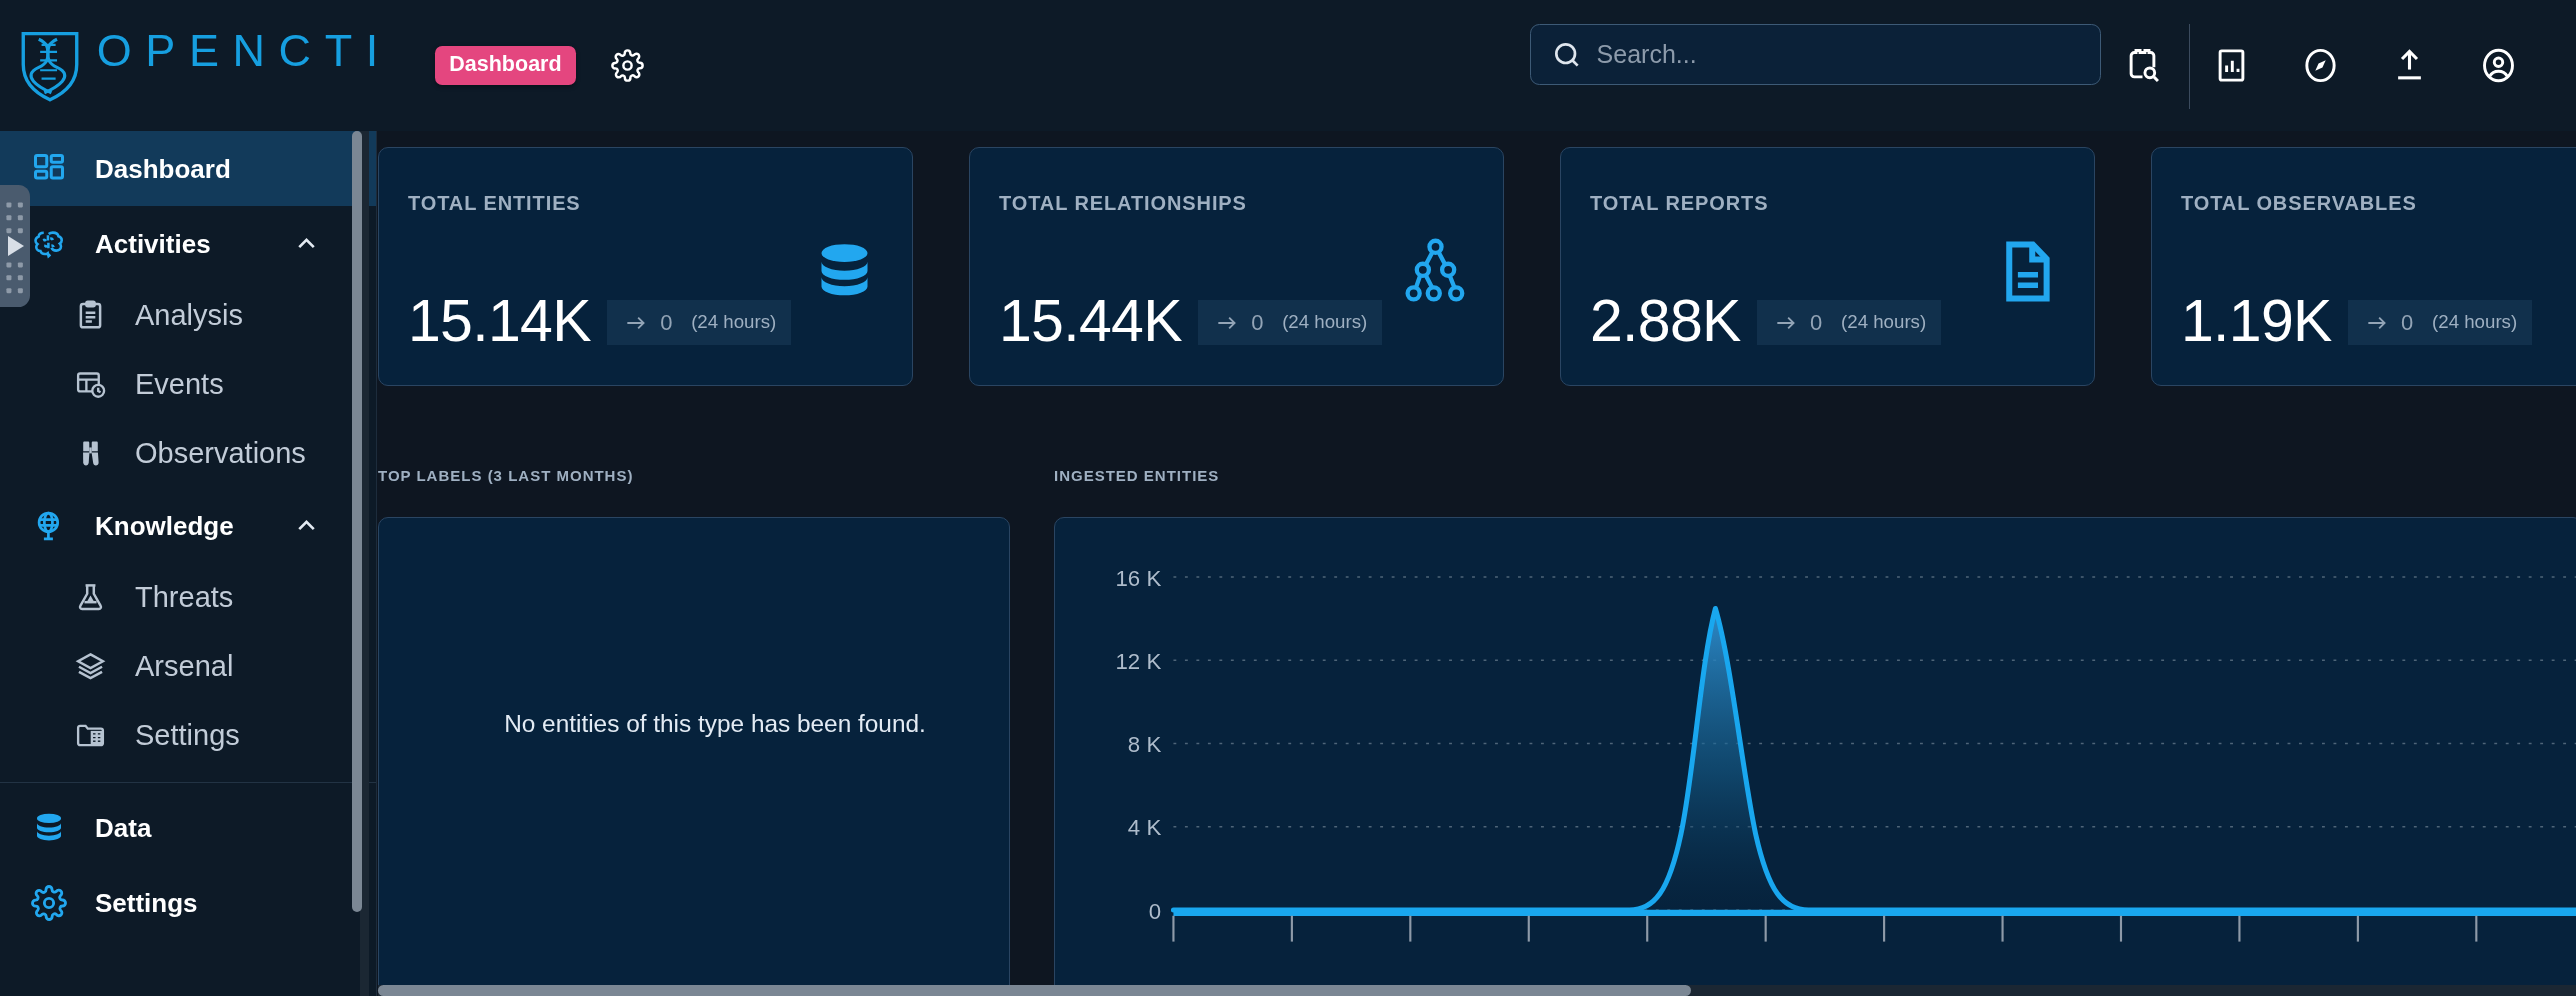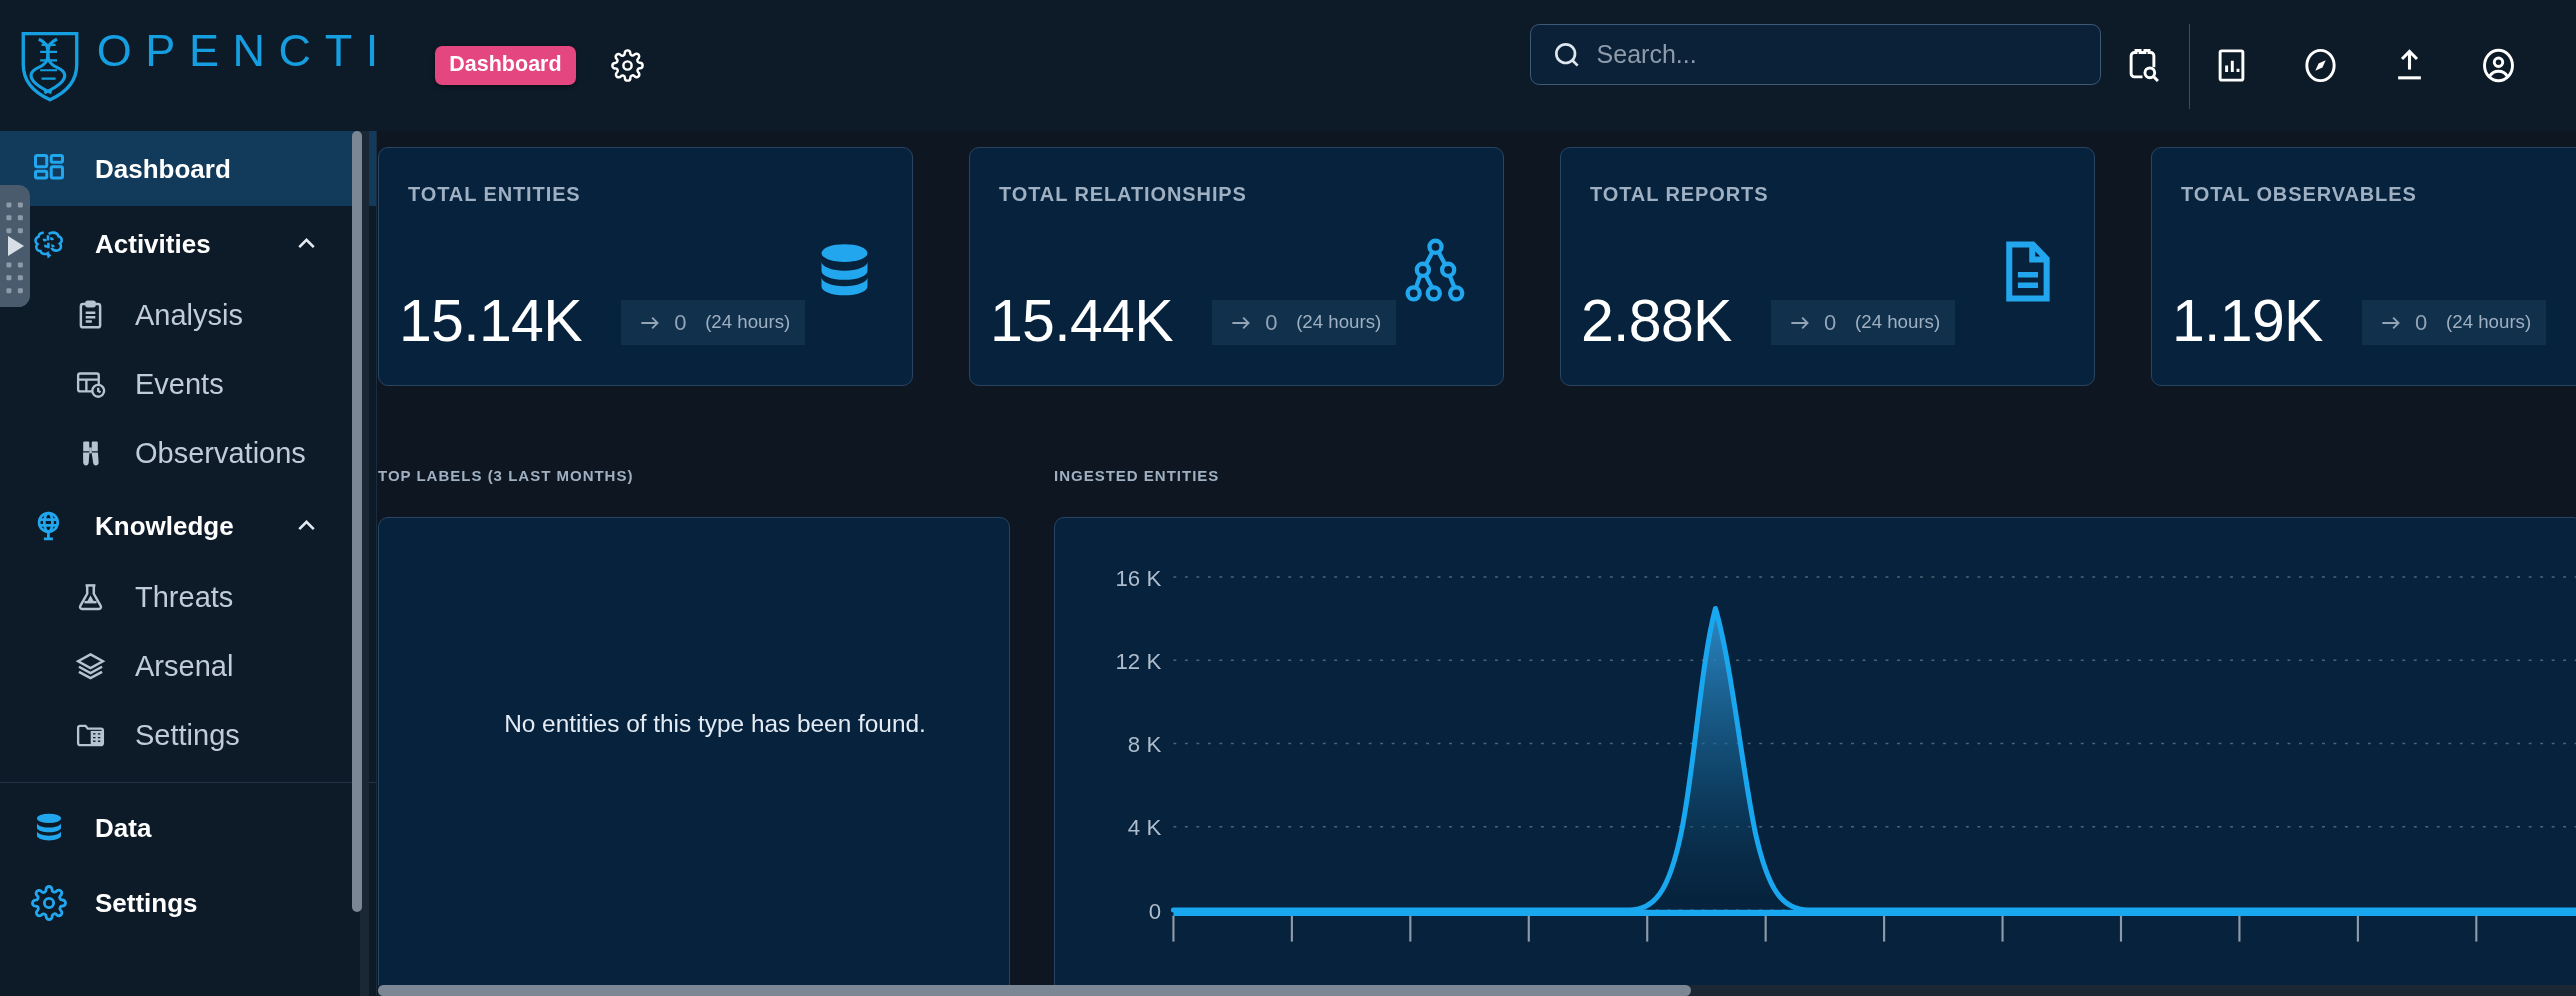--- a/index.html
+++ b/index.html
@@ -97,24 +97,24 @@
     position:relative;z-index:2;margin-left:2.9px;
   }
 
   
   .main{position:absolute;left:378px;top:131px;width:2198px;height:866px;overflow:hidden;}
 
   .kpi-row{position:absolute;left:0;top:16px;display:flex;}
   .kpi-card{
     width:535px;height:239px;margin-right:56px;flex:none;
     background:#06223c;border:0.7px solid #2a4562;border-radius:10px;
-    position:relative;padding:36px 29px;
+    position:relative;padding:45px 29px;
   }
   .kpi-title{font-size:20px;letter-spacing:0.9px;color:#9fb0c2;font-weight:700;text-transform:uppercase;line-height:1;}
-  .kpi-bottom{position:absolute;left:20px;bottom:37px;display:flex;align-items:flex-end;gap:23px;}
+  .kpi-bottom{position:absolute;left:29px;bottom:37px;display:flex;align-items:flex-end;}
   .kpi-value{font-size:59px;font-weight:400;color:#ffffff;line-height:.88;letter-spacing:-0.7px;}
   .kpi-chip{
     margin-left:16px;margin-bottom:2.9px;background:#11304c;height:45px;
     display:flex;align-items:center;padding:0 14.4px;
   }
   .kpi-arrow{width:29px;height:29px;display:flex;align-items:center;justify-content:center;}
   .kpi-delta{font-size:22px;color:#93a4b6;margin-left:10px;line-height:1;}
   .kpi-period{font-size:18.7px;color:#9fb0c2;margin-left:18.7px;line-height:1;}
   .kpi-icon{position:absolute;right:33px;bottom:79px;width:69px;height:69px;}
 

